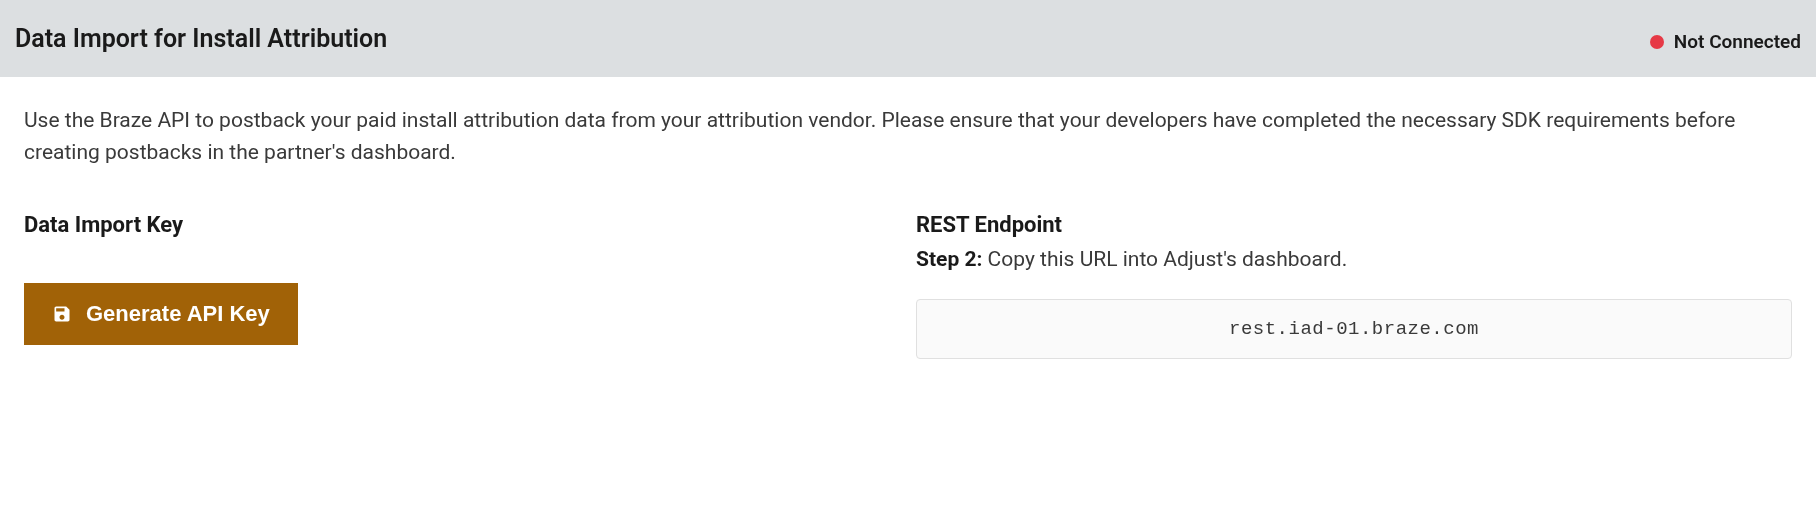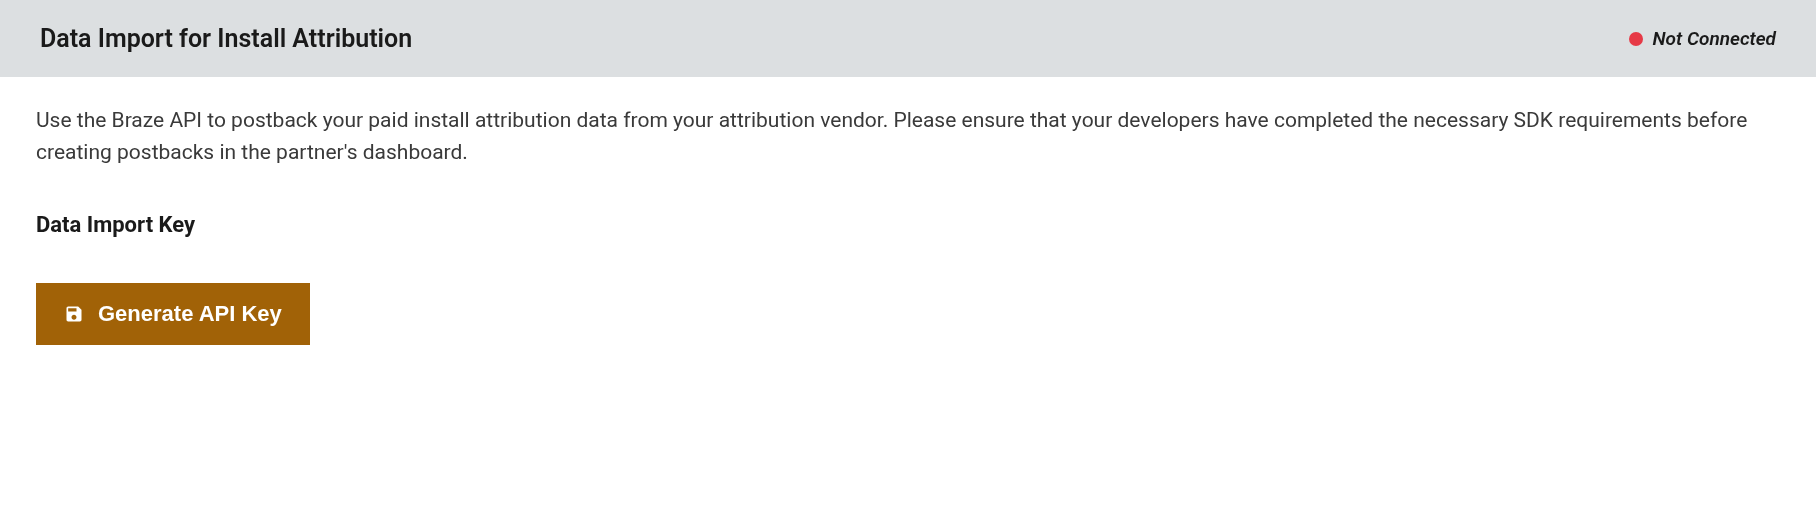--- a/index.html
+++ b/index.html
@@ -8,49 +8,48 @@
       box-sizing: border-box;
     }
     body {
       font-family: -apple-system, BlinkMacSystemFont, 'Segoe UI', Roboto, Helvetica, Arial, sans-serif;
       color: #212529;
       background: #ffffff;
       width: 1816px;
     }
     .header {
       background: #dcdfe1;
-      padding: 24px 40px;
+      padding: 24px 15px;
       display: flex;
       justify-content: space-between;
-      align-items: center;
+      align-items: flex-end;
     }
     .header-title {
       font-size: 25px;
       font-weight: 600;
       color: #1a1a1a;
     }
     .status-badge {
       display: flex;
       align-items: center;
       gap: 10px;
-      font-style: italic;
     }
     .status-dot {
       width: 14px;
       height: 14px;
       border-radius: 50%;
       background: #e63946;
     }
     .status-text {
       font-size: 19px;
       font-weight: 600;
       color: #1a1a1a;
     }
     .content {
-      padding: 28px 36px;
+      padding: 28px 24px;
     }
     .description {
       font-size: 21px;
       line-height: 1.5;
       color: #3a3a3a;
       margin-bottom: 44px;
     }
     .columns {
       display: flex;
       gap: 16px;
@@ -125,14 +124,23 @@
       <button class="generate-button">
         <span class="save-icon">
           <svg viewBox="0 0 24 24" fill="currentColor" width="20" height="20">
             <path d="M17 3H5c-1.1 0-2 .9-2 2v14c0 1.1.9 2 2 2h14c1.1 0 2-.9 2-2V7l-4-4zm-5 16c-1.66 0-3-1.34-3-3s1.34-3 3-3 3 1.34 3 3-1.34 3-3 3zm3-10H5V5h10v4z"></path>
           </svg>
         </span>
         <span>Generate API Key</span>
       </button>
     </div>
 
+    <div class="column">
+      <div class="section-title">REST Endpoint</div>
+      <div class="step-line">
+        <span class="step-label">Step 2:</span><span> Copy this URL into Adjust's dashboard.</span>
+      </div>
+      <div class="endpoint-box">
+        <span class="endpoint-value">rest.iad-01.braze.com</span>
+      </div>
+    </div>
   </div>
 </div>
 
 </body></html>

